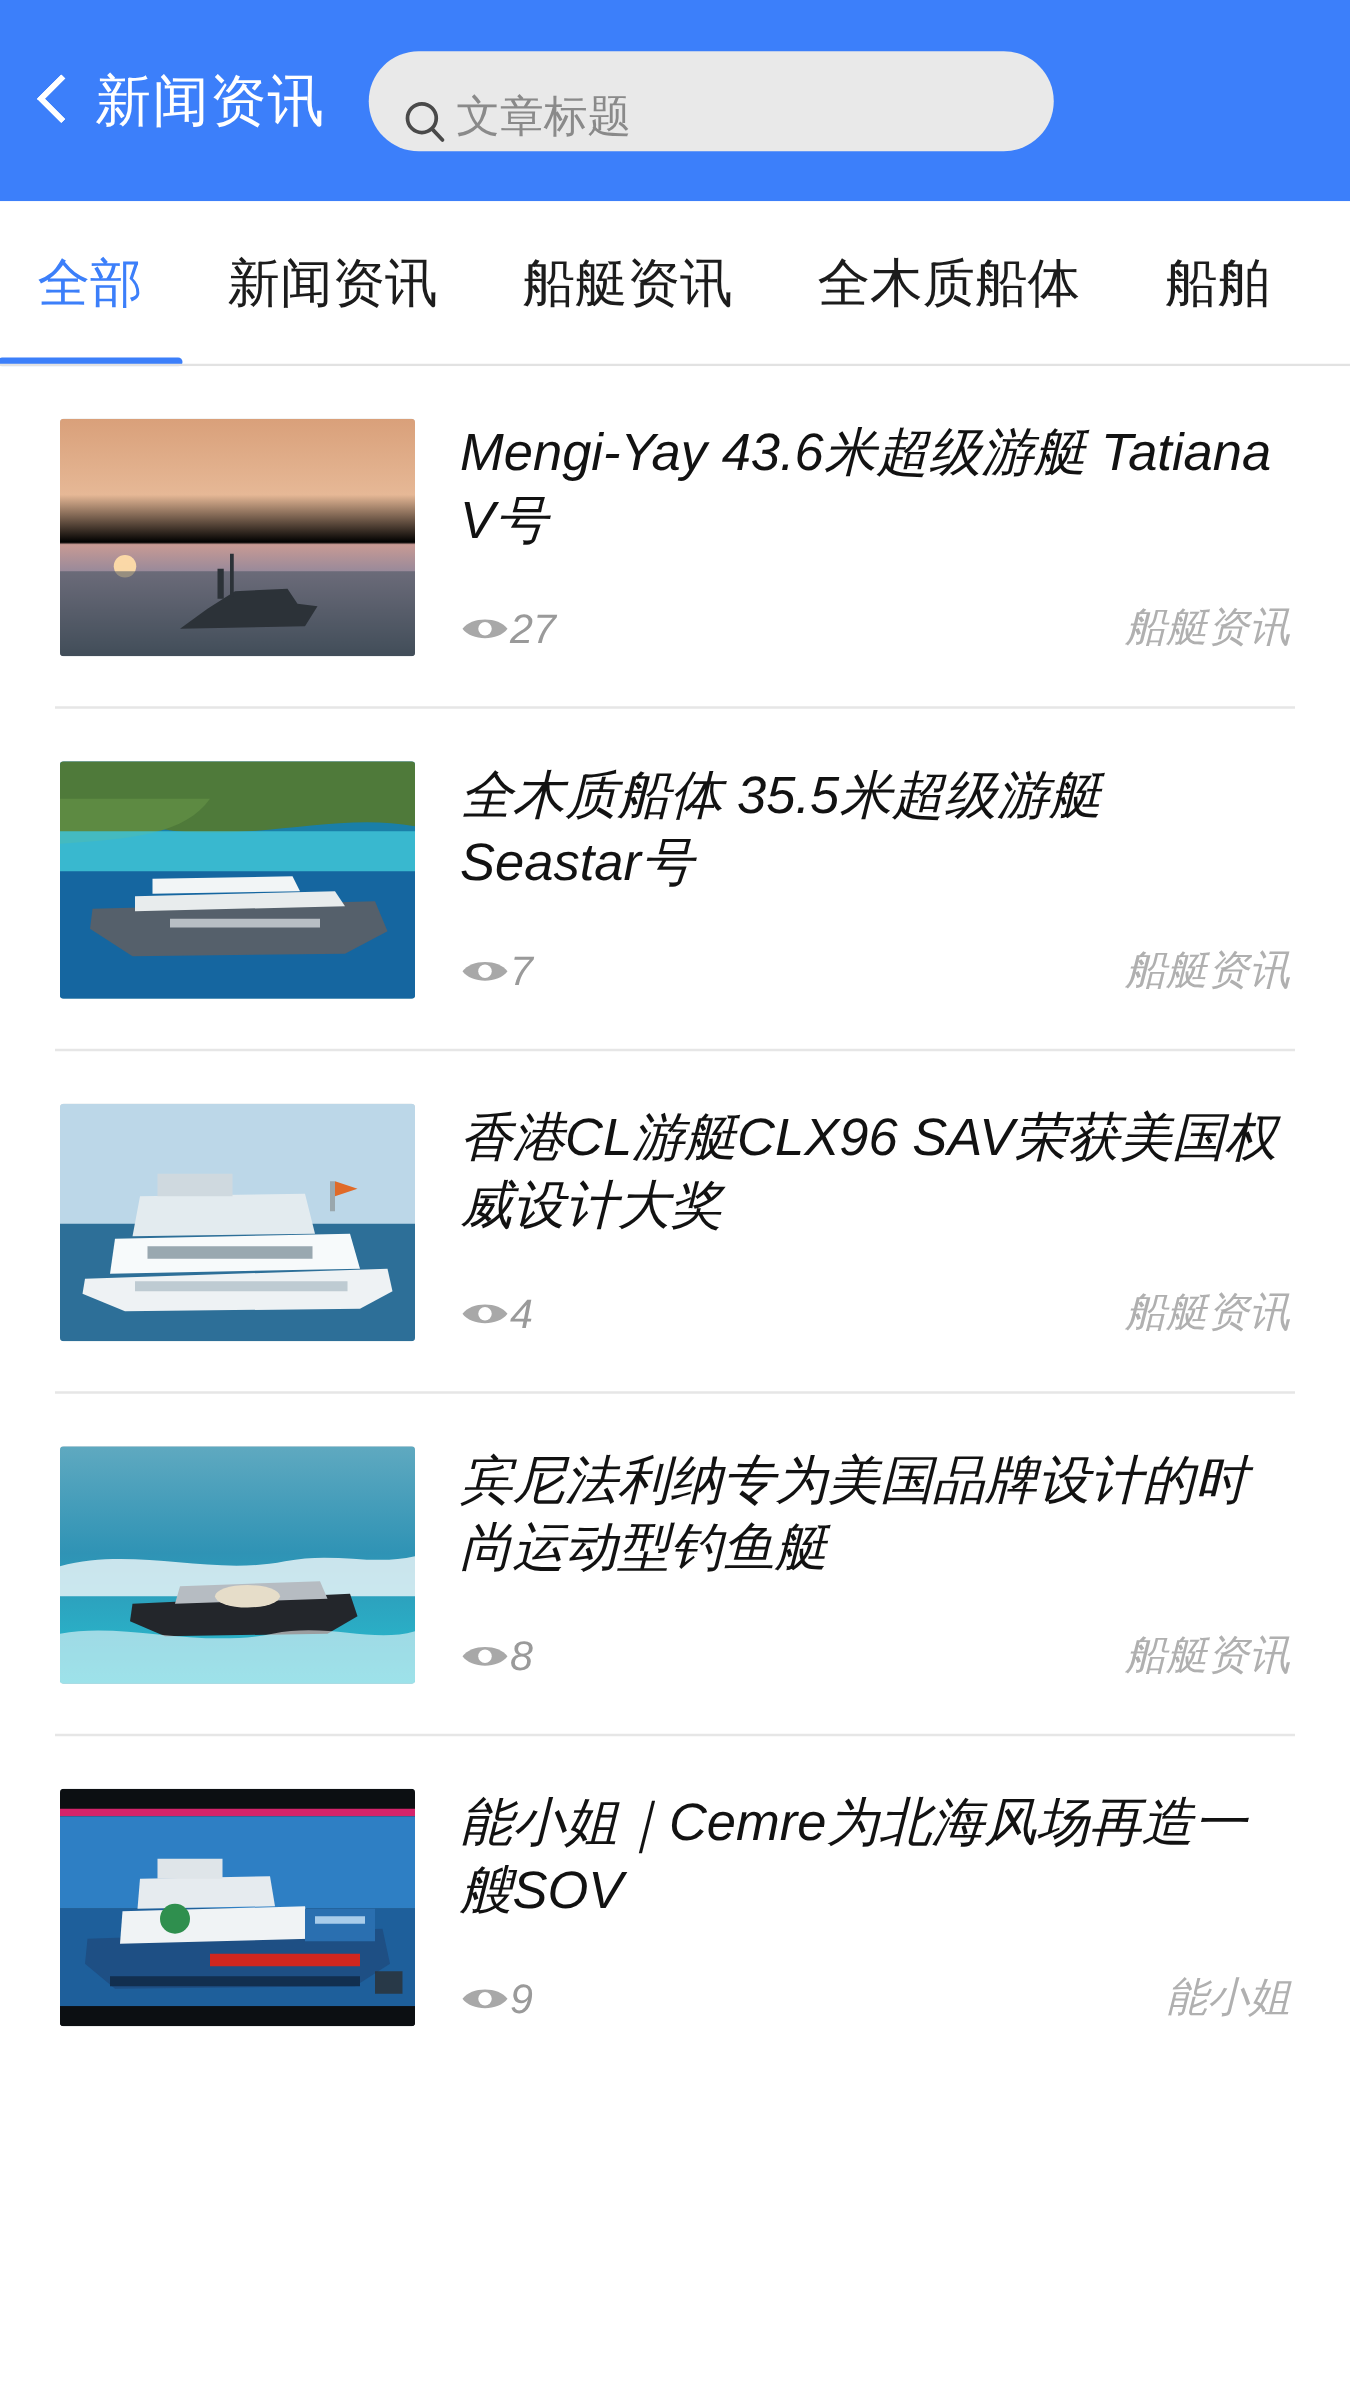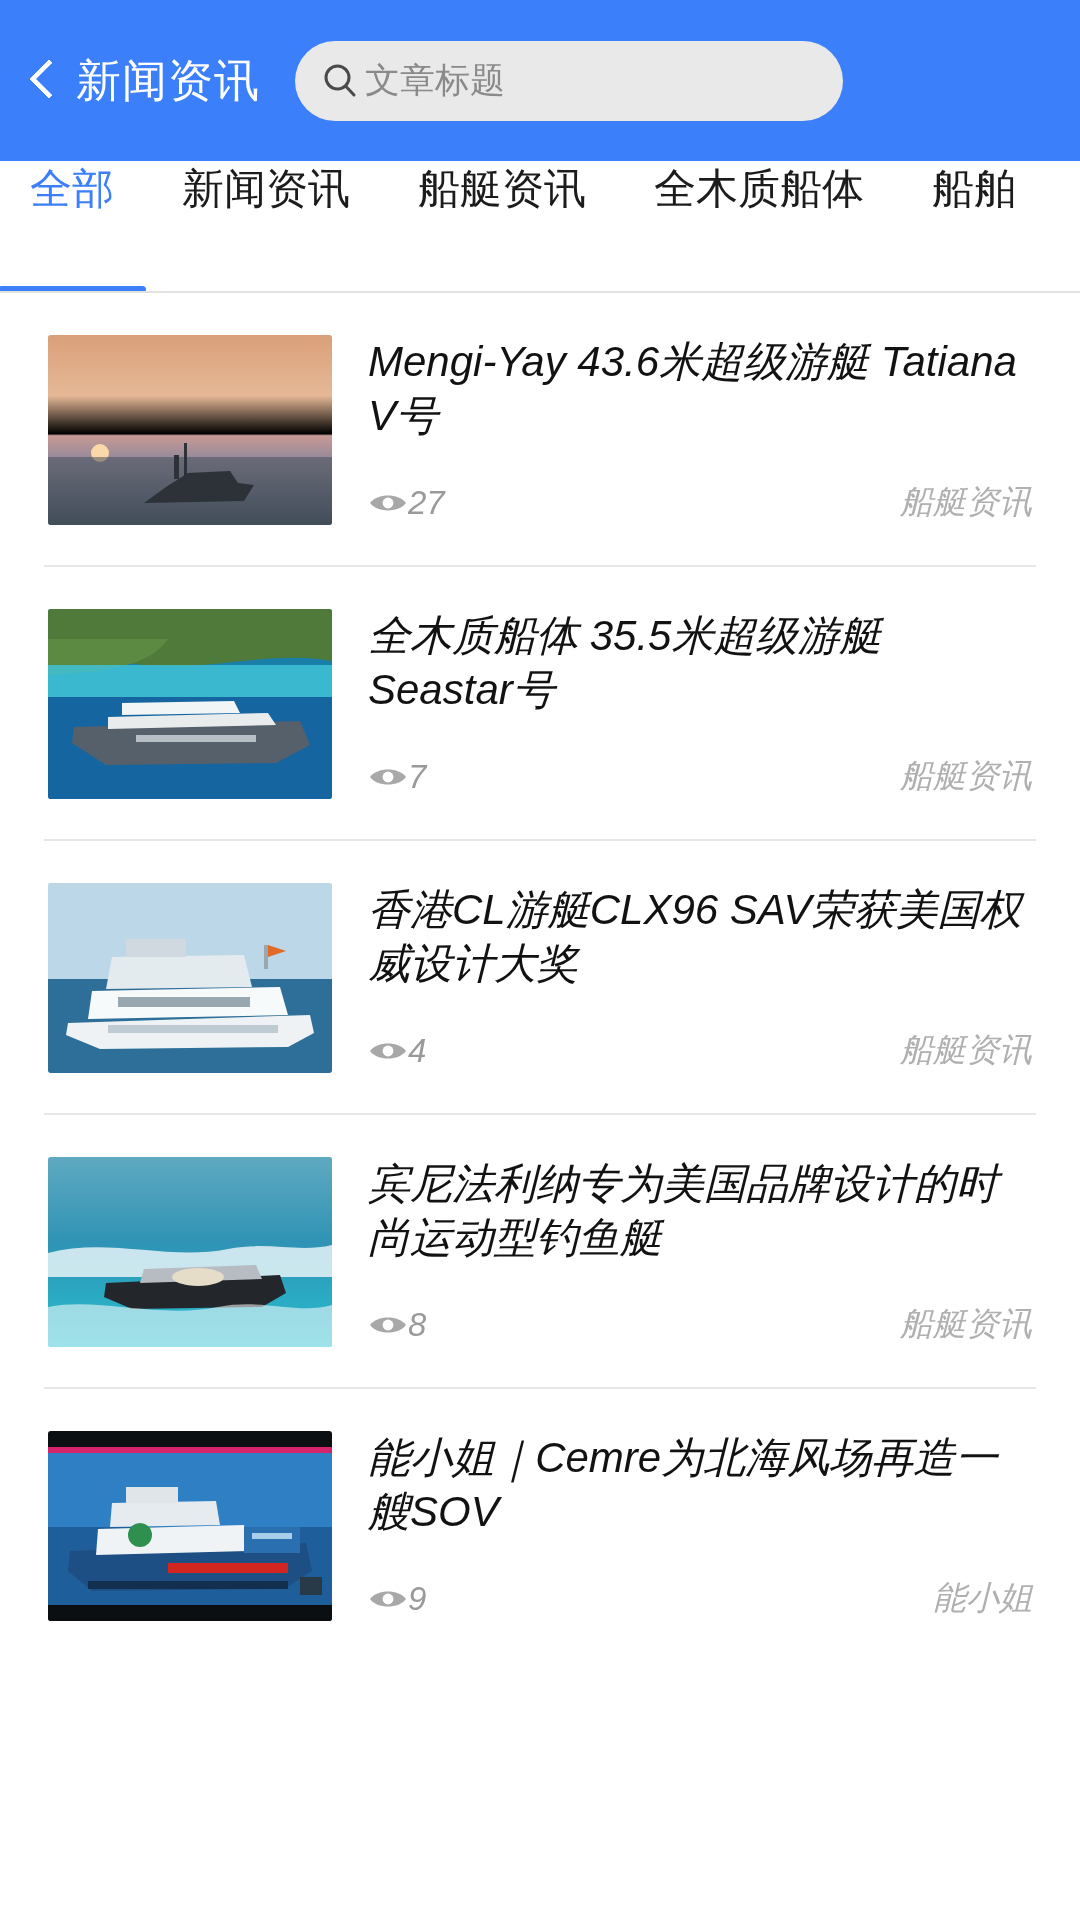--- a/index.html
+++ b/index.html
@@ -59,21 +59,21 @@
     flex: 0 0 auto;
   }
   .search-box {
     flex: 0 0 auto;
     width: 548px;
     height: 80px;
     margin-left: 35px;
     background: #e9e9e9;
     border-radius: 40px;
     display: flex;
-    align-items: center;
+    align-items: flex-end;
     padding: 4px 26px;
     box-sizing: border-box;
   }
   .search-icon {
     width: 38px;
     height: 38px;
     flex: 0 0 auto;
     display: block;
   }
   .search-placeholder {
@@ -95,21 +95,21 @@
   }
   .tab {
     flex: 0 0 auto;
     font-size: 42px;
     color: #1c1c1c;
     padding: 0 0;
     margin-right: 68px;
     position: relative;
     height: 132px;
     display: flex;
-    align-items: flex-start;
+    align-items: center;
   }
   .tab:first-child { margin-left: 30px; }
   .tab.active { color: #3c7ffa; }
   .tab.active::after {
     content: "";
     position: absolute;
     left: 50%;
     transform: translateX(-50%);
     bottom: 0px;
     width: 148px;

